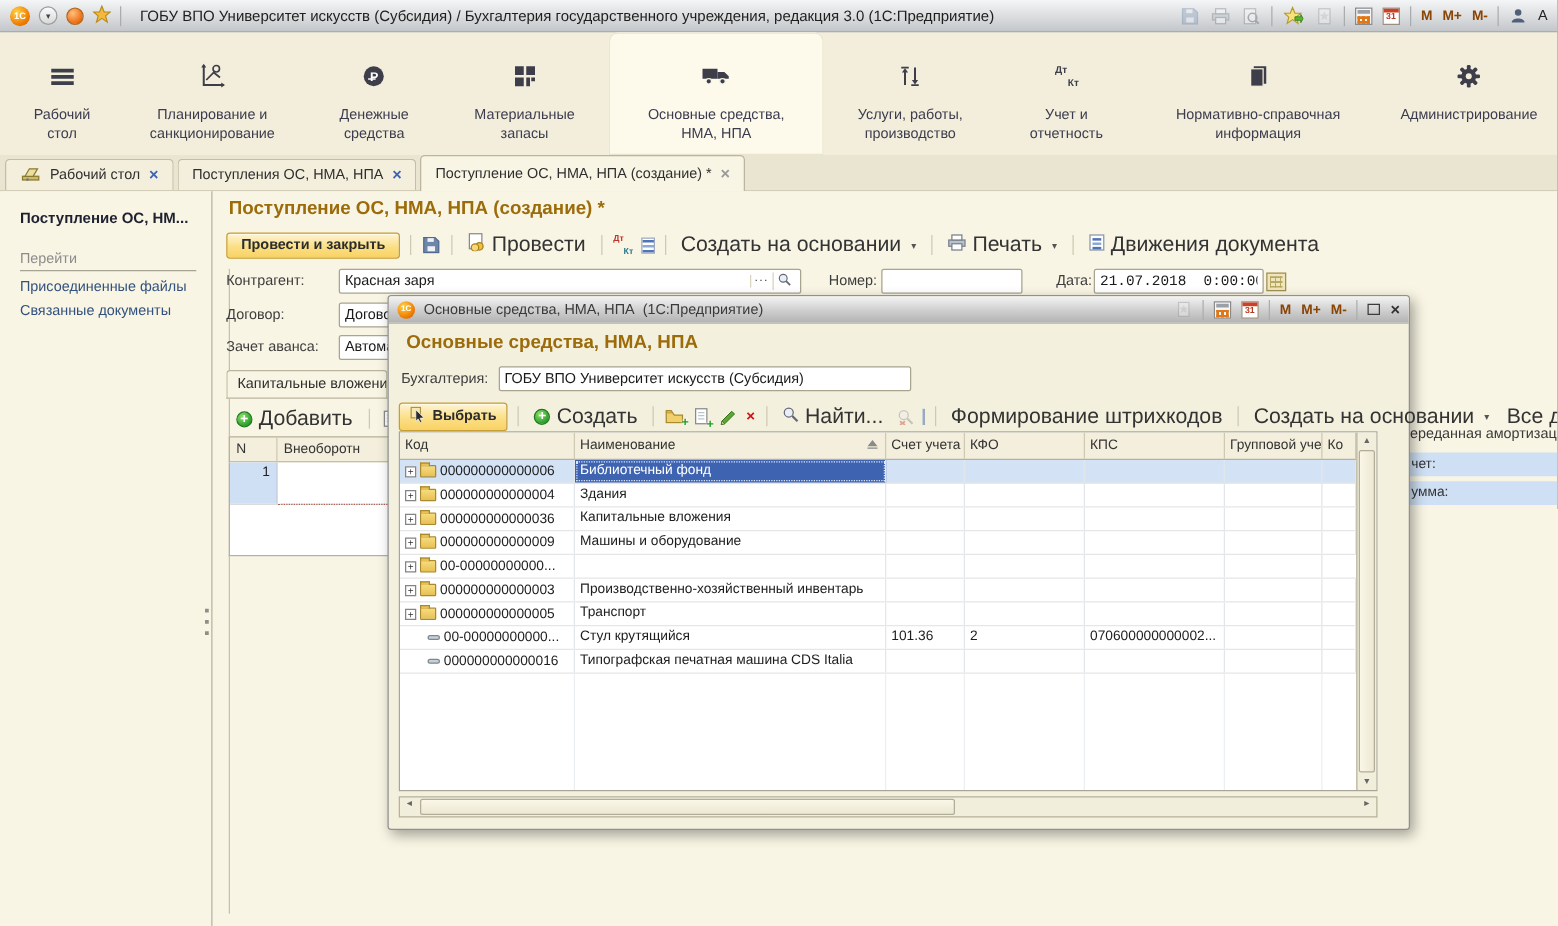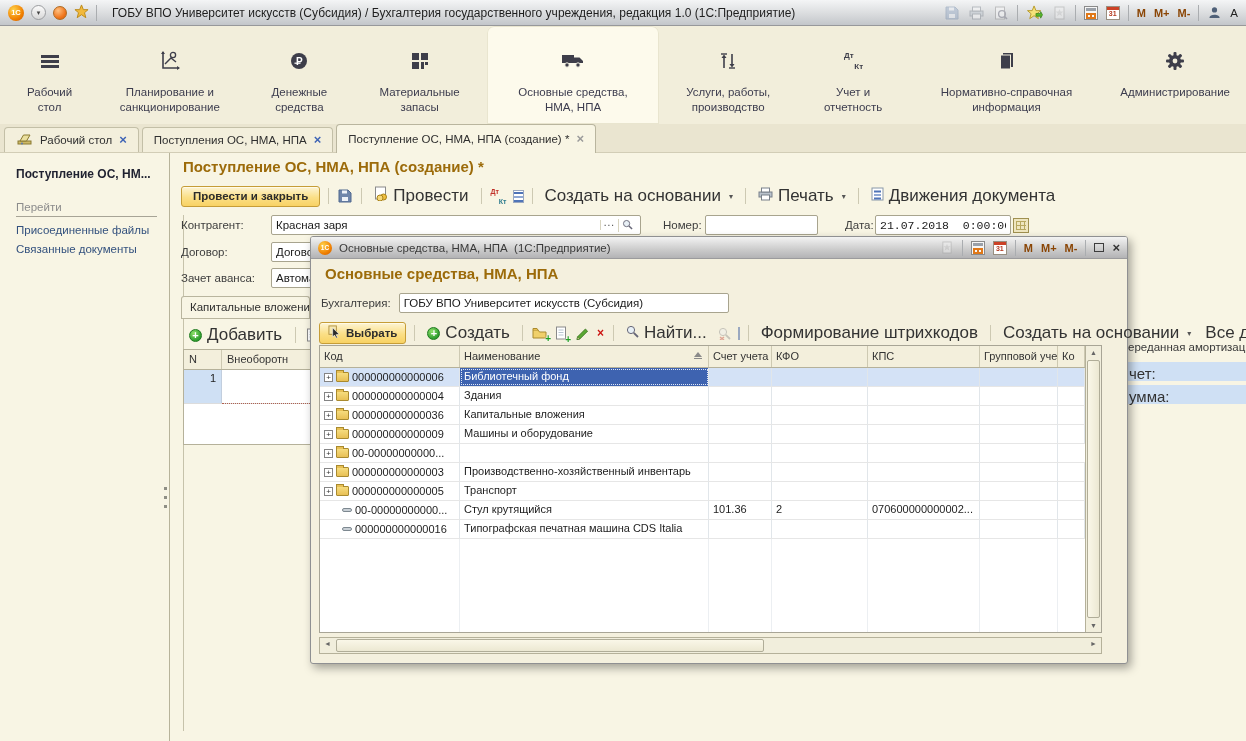--- a/index.html
+++ b/index.html
@@ -97,21 +97,21 @@
   .mg-h1{width:38px;} .mg-h2{flex:1;}
   .mg-body{height:75px;background:#fff;border:1px solid #b5b19a;border-top:none;display:flex;flex-direction:column;}
   .mg-row{display:flex;height:34px;border-bottom:1px solid #dcdcdc;}
   .mg-c1{width:38px;background:#cfe0f4;border-right:1px solid #c2cede;font-size:11px;color:#222;
     text-align:right;padding:2px 5px 0 0;}
   .mg-c2{flex:1;border-bottom:1px dotted #b06050;margin-bottom:-1px;}
 
   .right-panel{position:absolute;left:957px;top:188px;width:118px;}
   .rp-h{font-size:11.5px;color:#3a3a3a;white-space:nowrap;overflow:hidden;}
   .rp-row{position:absolute;left:0;width:118px;height:19px;background:#cfe0f4;
-    font-size:15px;color:#333;padding:3px 0 0 1px;}
+    font-size:11px;color:#333;padding:3px 0 0 1px;}
   .rp-r1{top:21px;} .rp-r2{top:44px;}
 
   
   .modal{position:absolute;left:310px;top:236px;width:818px;height:428px;background:#f4f0de;
     border:1px solid #8f9092;border-radius:3px;box-shadow:3px 4px 10px rgba(0,0,0,.35);z-index:50;}
   .m-titlebar{height:22px;background:linear-gradient(#f3f3f3,#cbcbcb 60%,#b3b3b5);border-bottom:1px solid #9b9b9d;
     border-radius:2px 2px 0 0;display:flex;align-items:center;padding:0 7px;gap:7px;}
   .m-title{font-size:11.5px;color:#3a3a3a;white-space:pre;overflow:hidden;}
   .m-tb-right{margin-left:auto;display:flex;align-items:center;gap:8px;}
   .maxbtn{width:10px;height:9px;border:1.5px solid #3c3c3c;}
@@ -197,21 +197,21 @@
   <div class="titlebar">
     <span class="logo1c">1С</span>
     <span class="circbtn">▾</span>
     <span class="orangebtn"></span>
     <span>
       <svg width="15" height="15" viewBox="0 0 16 16">
           <polygon points="8,1 10,6 15,6 11.2,9.3 12.6,14.6 8,11.4 3.4,14.6 4.8,9.3 1,6 6,6" fill="#f2b93c" stroke="#bb8a18" stroke-width="1"></polygon>
         </svg>
     </span>
     <span class="tb-sep"></span>
-    <span class="tb-title">ГОБУ ВПО Университет искусств (Субсидия) / Бухгалтерия государственного учреждения, редакция 1.0 (1С:Предприятие)</span>
+    <span class="tb-title">ГОБУ ВПО Университет искусств (Субсидия) / Бухгалтерия государственного учреждения, редакция 3.0 (1С:Предприятие)</span>
 
     <span class="tb-right">
       <span class="iconbtn dim">
         <svg width="14" height="14" viewBox="0 0 14 14">
             <path d="M1 1 h9 l3 3 v9 H1 z" fill="#8ea4c2" stroke="#6d84a4"></path>
             <rect x="4" y="8" width="6" height="4" fill="#eef2f8"></rect>
             <rect x="4" y="1.5" width="5" height="3" fill="#eef2f8"></rect>
           </svg>
       </span>
       <span class="iconbtn dim">

